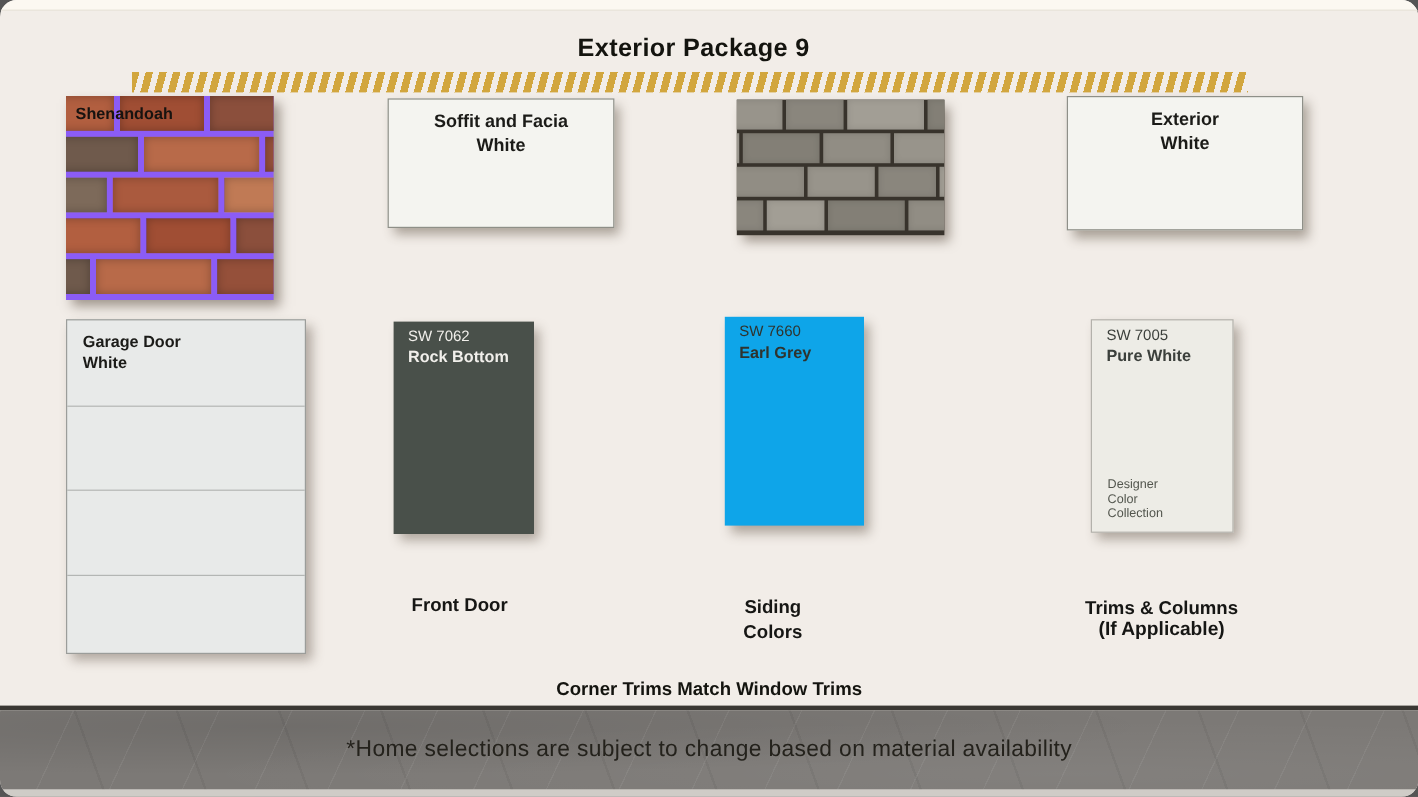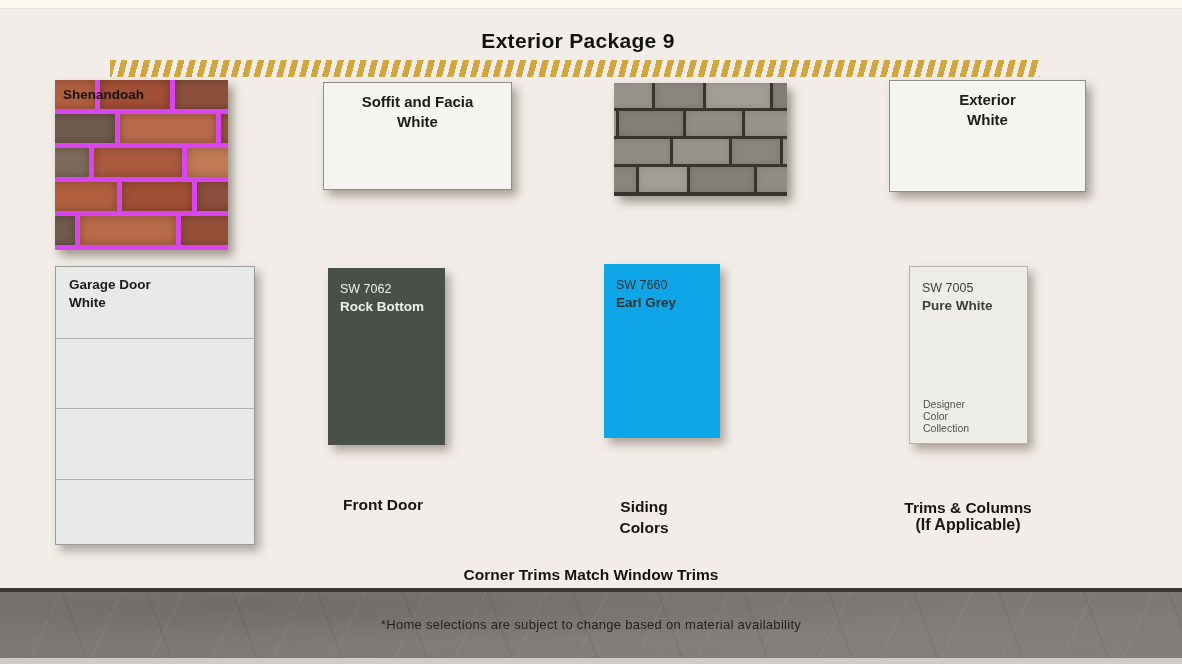--- a/index.html
+++ b/index.html
@@ -1,18 +1,18 @@
 <!DOCTYPE html>
 <html><head>
 <meta charset="utf-8">
 <style>
   html,body{margin:0;padding:0;background:#555;}
   .slide{
     position:relative;width:1182px;height:664px;overflow:hidden;
-    background:#f2ede8;font-family:"Liberation Sans",sans-serif;
+    background:#f2ede8;font-family:"Liberation Sans",sans-serif;border-radius:14px;
   }
   .top-strip{position:absolute;left:0;top:0;width:1182px;height:8px;background:#fcf8f1;border-bottom:1px solid #e6e0d8;}
   .title{position:absolute;left:0;top:29px;width:1156px;text-align:center;
     font-size:21px;font-weight:bold;color:#14140f;letter-spacing:.3px;}
   .ribbon{position:absolute;left:110px;top:60px;width:930px;height:17px;}
   
   .photo{position:absolute;overflow:hidden;box-shadow:5px 6px 9px rgba(80,66,52,.5);}
   .photo-label{position:absolute;left:8px;top:6px;z-index:5;font-weight:bold;line-height:17px;}
   .brick-label{color:#171310;font-size:13.5px;}
   .shingle-label{color:#f6f4ef;font-size:12.5px;text-shadow:0 1px 2px rgba(0,0,0,.55);}
@@ -20,52 +20,52 @@
   .card{position:absolute;background:#f4f4f0;border:1px solid #8e8f88;
     box-shadow:5px 6px 9px rgba(80,66,52,.45);padding:9px 12px;box-sizing:border-box;}
   .card .line{font-size:15px;font-weight:bold;color:#1b1b18;line-height:20px;text-align:center;}
   
   .garage{position:absolute;left:55px;top:266px;width:200px;height:279px;background:#e8eae9;
     border:1px solid #9b9d9a;box-shadow:5px 6px 9px rgba(80,66,52,.4);box-sizing:border-box;padding-left:47px;}
   .garage .line{font-size:13.5px;font-weight:bold;color:#1b1b18;line-height:18px;}
   .garage-text{position:absolute;left:13px;top:9px;}
   .garage-divider{position:absolute;left:0;width:100%;height:1px;background:#b3b6b4;}
   
-  .chip{position:absolute;box-shadow:5px 6px 9px rgba(80,66,52,.42);box-sizing:border-box;padding:13px 12px;}
+  .chip{position:absolute;box-shadow:5px 6px 9px rgba(80,66,52,.42);box-sizing:border-box;padding:4px 12px;}
   .chip .code{font-size:12.5px;line-height:17px;}
   .chip .name{font-size:13.5px;font-weight:bold;line-height:18px;}
   .collection{position:absolute;left:13px;top:131px;font-size:10.5px;line-height:12px;color:#53564e;}
   
   .caption{position:absolute;text-align:center;font-weight:bold;color:#161614;font-size:15.5px;line-height:21px;}
   .caption .sub{font-size:16px;line-height:14px;display:block;}
   .note{position:absolute;left:0;top:566px;width:1182px;text-align:center;
     font-weight:bold;font-size:15.5px;color:#14140f;}
   
   .footer-line{position:absolute;left:0;top:588px;width:1182px;height:4px;background:#3a3733;}
   .stone{position:absolute;left:0;top:592px;width:1182px;height:66px;background:#7c7976;
     background-image:
       repeating-linear-gradient(115deg, rgba(255,255,255,.06) 0 1px, rgba(255,255,255,0) 1px 55px),
       repeating-linear-gradient(70deg, rgba(0,0,0,.05) 0 2px, rgba(0,0,0,0) 2px 80px),
       radial-gradient(ellipse at 20% 20%, rgba(0,0,0,.10), rgba(0,0,0,0) 55%),
       radial-gradient(ellipse at 75% 80%, rgba(255,255,255,.05), rgba(255,255,255,0) 60%);}
-  .disclaimer{width:100%;text-align:center;line-height:66px;font-size:13px;color:#24221c;letter-spacing:.3px;}
+  .disclaimer{width:100%;text-align:center;line-height:66px;font-size:19px;color:#24221c;letter-spacing:.3px;}
   .bottom-strip{position:absolute;left:0;top:658px;width:1182px;height:6px;background:#cfccc7;}
 </style>
 </head>
 <body>
 
 <div class="slide">
 
   <div class="top-strip"></div>
 
   <div class="title">Exterior Package 9</div>
 
   <div class="ribbon" id="ribbon" style="background: repeating-linear-gradient(105deg, rgb(210, 166, 62) 0px, rgb(210, 166, 62) 6px, rgba(0, 0, 0, 0) 6px, rgba(0, 0, 0, 0) 11px);"></div>
 
-  <div class="photo" id="brick" style="left: 55px; top: 80px; width: 173px; height: 170px; background: #d946ef;">
+  <div class="photo" id="brick" style="left: 55px; top: 80px; width: 173px; height: 170px; background: #8b5cf6;">
     <span class="photo-label brick-label">Shenandoah</span>
   <div style="position:absolute;left:-48px;top:0px;width:88px;height:29px;background:#b25f40;box-shadow:inset 0 0 8px rgba(0,0,0,.28)"></div>
       <div style="position:absolute;left:45px;top:0px;width:70px;height:29px;background:#a04e34;box-shadow:inset 0 0 8px rgba(0,0,0,.28)"></div>
       <div style="position:absolute;left:120px;top:0px;width:96px;height:29px;background:#8b4f3c;box-shadow:inset 0 0 8px rgba(0,0,0,.28)"></div>
       <div style="position:absolute;left:-10px;top:34px;width:70px;height:29px;background:#6f5a4c;box-shadow:inset 0 0 8px rgba(0,0,0,.28)"></div>
       <div style="position:absolute;left:65px;top:34px;width:96px;height:29px;background:#b86a49;box-shadow:inset 0 0 8px rgba(0,0,0,.28)"></div>
       <div style="position:absolute;left:166px;top:34px;width:88px;height:29px;background:#95503a;box-shadow:inset 0 0 8px rgba(0,0,0,.28)"></div>
       <div style="position:absolute;left:-62px;top:68px;width:96px;height:29px;background:#7d6a5a;box-shadow:inset 0 0 8px rgba(0,0,0,.28)"></div>
       <div style="position:absolute;left:39px;top:68px;width:88px;height:29px;background:#aa5a3e;box-shadow:inset 0 0 8px rgba(0,0,0,.28)"></div>
       <div style="position:absolute;left:132px;top:68px;width:70px;height:29px;background:#c07a55;box-shadow:inset 0 0 8px rgba(0,0,0,.28)"></div>

